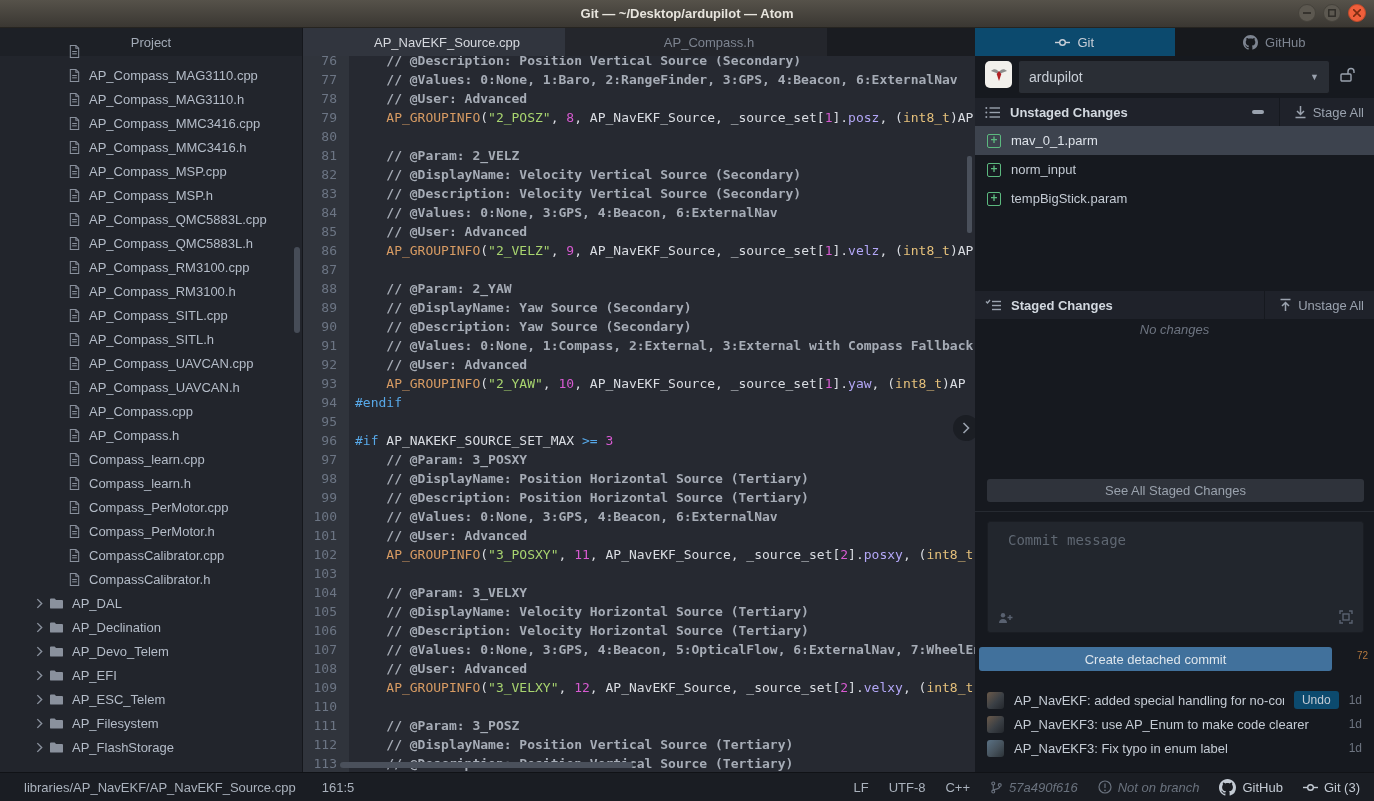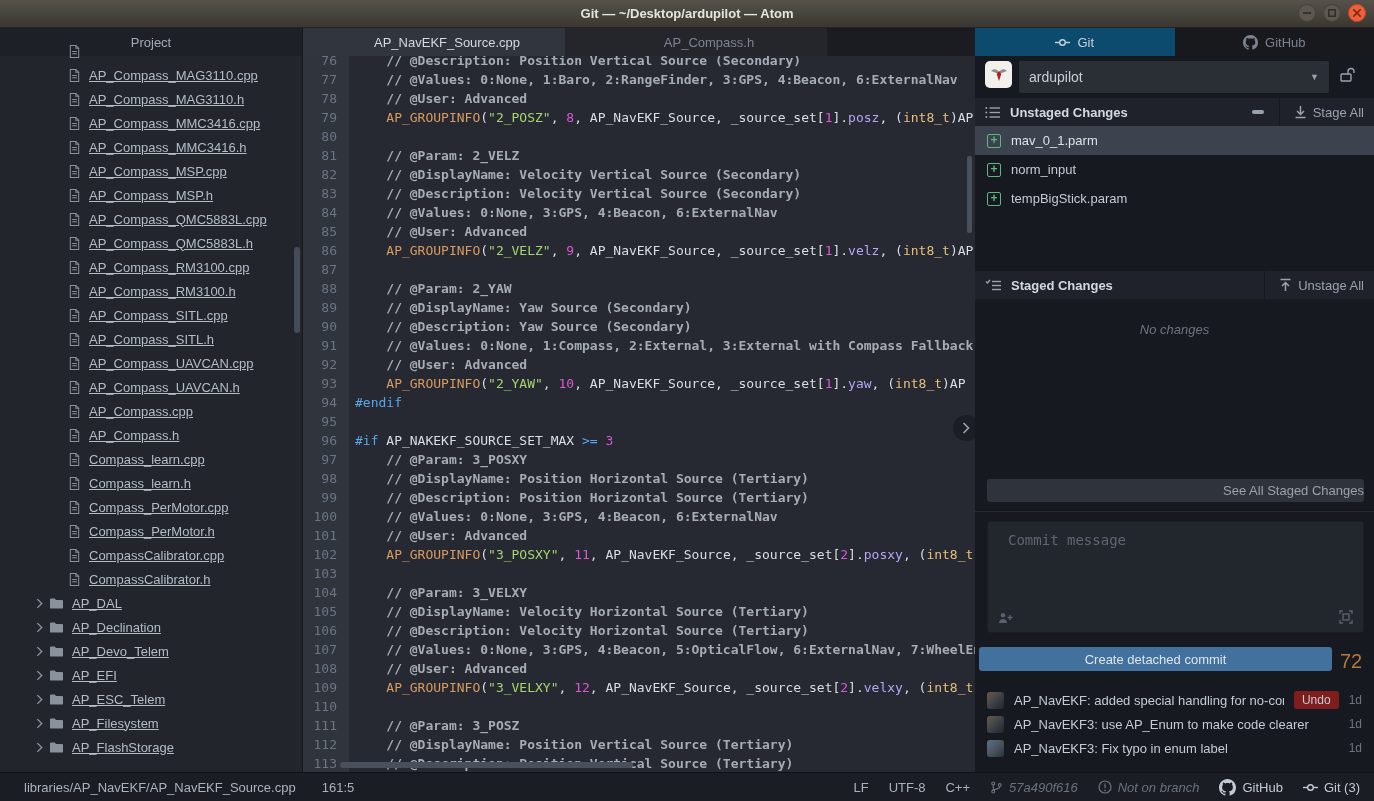--- a/index.html
+++ b/index.html
@@ -22,21 +22,21 @@
   
   #workspace { position:absolute; left:0; top:28px; width:1374px; height:744px; }
 
   
   #tree-panel { position:absolute; left:0; top:0; width:303px; height:744px;
     background:#22252c; border-right:1px solid #15171c; overflow:hidden; }
   #tree-header { height:28px; background:#1d2026; display:flex; align-items:center;
     justify-content:center; font-size:13px; color:#a3abb7; }
   #tree-list { margin-top:-17px; overflow:hidden; height:716px; }
   .trow { height:24px; display:flex; align-items:center; color:#b4bcc8;
-    font-size:13px; white-space:nowrap;text-decoration:underline; }
+    font-size:13px; white-space:nowrap; }
   .trow.file { padding-left:68px; }
   .trow.folder { padding-left:36px; }
   .trow .ficon { margin-right:8px; flex:0 0 auto; color:#8a919d; display:flex; }
   .trow .chev { margin-right:6px; color:#8a919d; display:flex; }
   #tree-scrollbar { position:absolute; right:2px; top:219px; width:6px; height:86px;
     background:#464c57; border-radius:3px; }
 
   
   #editor-panel { position:absolute; left:303px; top:0; width:672px; height:744px;
     background:#262931; overflow:hidden; }
@@ -96,49 +96,49 @@
   .sect-header .pill-ic { color:#9aa2ae; display:flex; padding:0 14px; }
   .sect-header .action { font-weight:normal; color:#9aa2ae; display:flex;
     align-items:center; gap:6px; padding-left:14px; border-left:1px solid #16191f;
     height:100%; }
   #unstaged-files .frow { height:29px; display:flex; align-items:center;
     padding:0 12px; gap:10px; color:#c4cbd4; }
   #unstaged-files .frow.selected { background:#3d434e; color:#dde2e9; }
   .plusbox { width:14px; height:14px; border:1.5px solid #5cb87f; border-radius:2px;
     color:#5cb87f; font-size:12px; line-height:11px; text-align:center;
     font-weight:bold; flex:0 0 auto; }
-  #staged-header { position:absolute; left:0; top:243px; width:100%; }
+  #staged-header { position:absolute; left:0; top:263px; width:100%; }
   #no-changes { position:absolute; left:0; top:294px; width:100%; text-align:center;
     font-style:italic; color:#6d7480; }
   #see-all-btn { position:absolute; left:12px; top:451px; width:377px; height:23px;
     background:#2f333b; border-radius:3px; color:#9aa2ad; display:flex;
-    align-items:center; justify-content:flex-end; }
+    align-items:center; justify-content:center; }
   #commit-divider { position:absolute; left:0; top:483px; width:100%; height:1px;
     background:#262a31; }
   #commit-box { position:absolute; left:12px; top:493px; width:377px; height:112px;
     background:#22262d; border:1px solid #1a1d23; border-radius:3px; }
   #commit-box textarea { width:100%; height:84px; background:transparent; border:none;
     resize:none; outline:none; color:#c4cbd4; padding:10px 20px;
     font-family:"DejaVu Sans Mono", monospace; font-size:14px; }
   #commit-box textarea::placeholder { color:#5f6772; }
   #coauthor-ic { position:absolute; left:10px; bottom:8px; color:#596170; }
   #expand-ic { position:absolute; right:10px; bottom:8px; color:#596170; }
   #commit-btn { position:absolute; left:4px; top:619px; width:353px; height:24px;
     background:#41719c; border-radius:3px; color:#dde5ec; display:flex;
     align-items:center; justify-content:center; font-size:13px; }
   #commit-count { position:absolute; right:6px; top:622px; width:28px;
-    text-align:left; color:#b5793f; font-size:20px; }
+    text-align:right; color:#b5793f; font-size:10px; }
   #recent-commits { position:absolute; left:0; top:660px; width:100%; }
   .crow { height:24px; display:flex; align-items:center; padding:0 12px; gap:10px;
     color:#c4cbd4; }
   .crow .avatar { width:17px; height:17px; border-radius:3px; flex:0 0 auto;
     background:linear-gradient(135deg,#6b5a4a 0%,#3a3f45 55%,#23272c 100%); }
   .crow.alt .avatar { background:linear-gradient(135deg,#5a7184 0%,#46525c 55%,#2c3338 100%); }
   .crow .msg { flex:1; white-space:nowrap; overflow:hidden; }
-  .crow .undo { background:#7f1d1d; border-radius:3px; padding:2px 8px; font-size:12px;
+  .crow .undo { background:#0c4a6e; border-radius:3px; padding:2px 8px; font-size:12px;
     color:#c4cbd4; }
   .crow .when { color:#6d7480; font-size:12px; }
 
   
   #statusbar { position:absolute; left:0; bottom:0; width:1374px; height:29px;
     background:#1a1d23; border-top:1px solid #101216; display:flex;
     align-items:center; font-size:13px; color:#aab2bd; }
   #statusbar .left { display:flex; gap:26px; padding-left:24px; }
   #statusbar .right { margin-left:auto; display:flex; gap:20px; padding-right:14px;
     align-items:center; }

